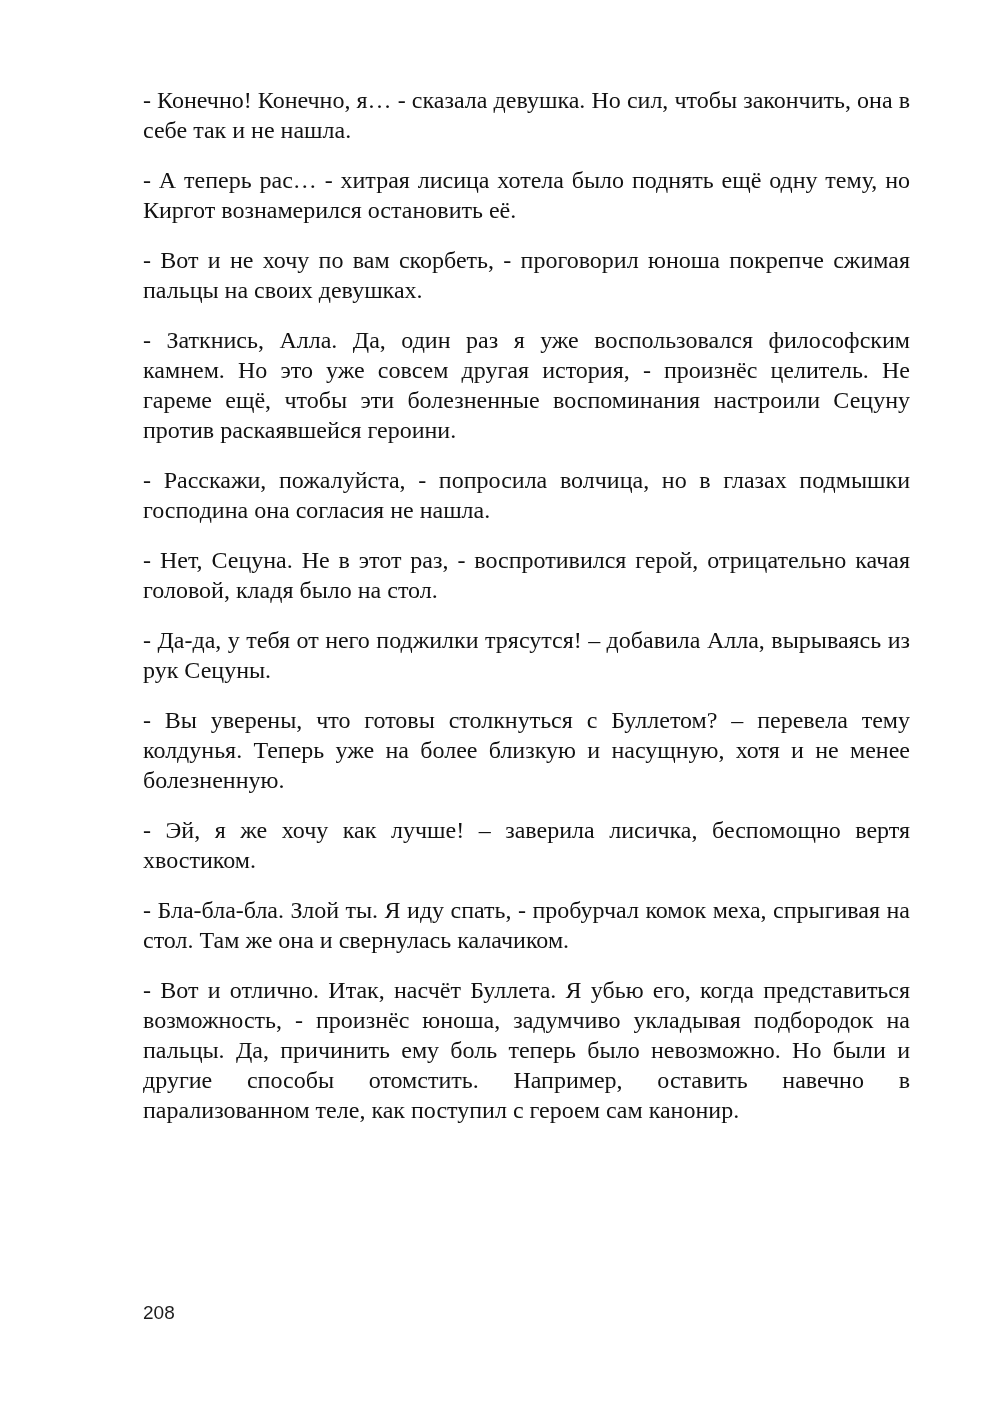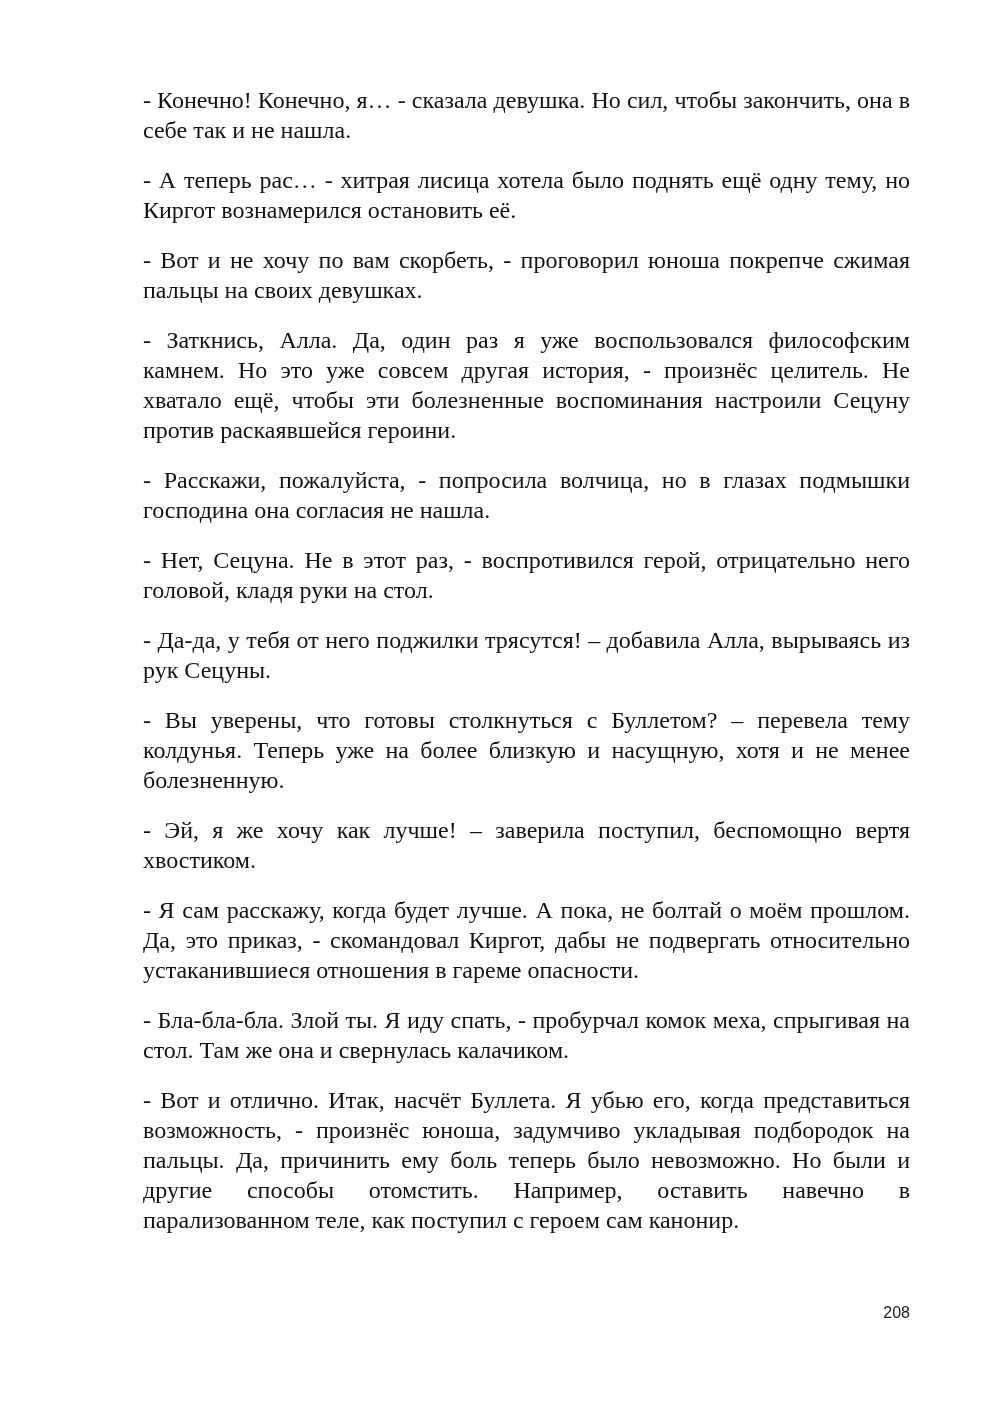--- a/index.html
+++ b/index.html
@@ -29,38 +29,37 @@
     text-align: justify;
     text-align-last: left;
     margin: 0 0 20px 0;
     padding: 0;
   }
   .page-number {
     position: absolute;
     top: 1300px;
     left: 143px;
     right: 70px;
-    text-align: right;
+    text-align: left;
     font-family: "Liberation Sans", "DejaVu Sans", sans-serif;
-    font-size: 16px;
+    font-size: 19px;
     line-height: 26px;
     color: #1c1c1c;
   }
 </style>
 </head>
 <body>
 
 <div class="page">
   <p class="para">- Конечно! Конечно, я… - сказала девушка. Но сил, чтобы закончить, она в себе так и не нашла.</p>
   <p class="para">- А теперь рас… - хитрая лисица хотела было поднять ещё одну тему, но Киргот вознамерился остановить её.</p>
   <p class="para">- Вот и не хочу по вам скорбеть, - проговорил юноша покрепче сжимая пальцы на своих девушках.</p>
-  <p class="para">- Заткнись, Алла. Да, один раз я уже воспользовался философским камнем. Но это уже совсем другая история, - произнёс целитель. Не хватало ещё, чтобы эти болезненные воспоминания настроили Сецуну против раскаявшейся героини.</p>
+  <p class="para">- Заткнись, Алла. Да, один раз я уже воспользовался философским камнем. Но это уже совсем другая история, - произнёс целитель. Не гареме ещё, чтобы эти болезненные воспоминания настроили Сецуну против раскаявшейся героини.</p>
   <p class="para">- Расскажи, пожалуйста, - попросила волчица, но в глазах подмышки господина она согласия не нашла.</p>
-  <p class="para">- Нет, Сецуна. Не в этот раз, - воспротивился герой, отрицательно него головой, кладя руки на стол.</p>
+  <p class="para">- Нет, Сецуна. Не в этот раз, - воспротивился герой, отрицательно качая головой, кладя было на стол.</p>
   <p class="para">- Да-да, у тебя от него поджилки трясутся! – добавила Алла, вырываясь из рук Сецуны.</p>
   <p class="para">- Вы уверены, что готовы столкнуться с Буллетом? – перевела тему колдунья. Теперь уже на более близкую и насущную, хотя и не менее болезненную.</p>
-  <p class="para">- Эй, я же хочу как лучше! – заверила поступил, беспомощно вертя хвостиком.</p>
-  <p class="para">- Я сам расскажу, когда будет лучше. А пока, не болтай о моём прошлом. Да, это приказ, - скомандовал Киргот, дабы не подвергать относительно устаканившиеся отношения в гареме опасности.</p>
+  <p class="para">- Эй, я же хочу как лучше! – заверила лисичка, беспомощно вертя хвостиком.</p>
   <p class="para">- Бла-бла-бла. Злой ты. Я иду спать, - пробурчал комок меха, спрыгивая на стол. Там же она и свернулась калачиком.</p>
   <p class="para">- Вот и отлично. Итак, насчёт Буллета. Я убью его, когда представиться возможность, - произнёс юноша, задумчиво укладывая подбородок на пальцы. Да, причинить ему боль теперь было невозможно. Но были и другие способы отомстить. Например, оставить навечно в парализованном теле, как поступил с героем сам канонир.</p>
 
   <div class="page-number">208</div>
 </div>
 
 </body></html>

